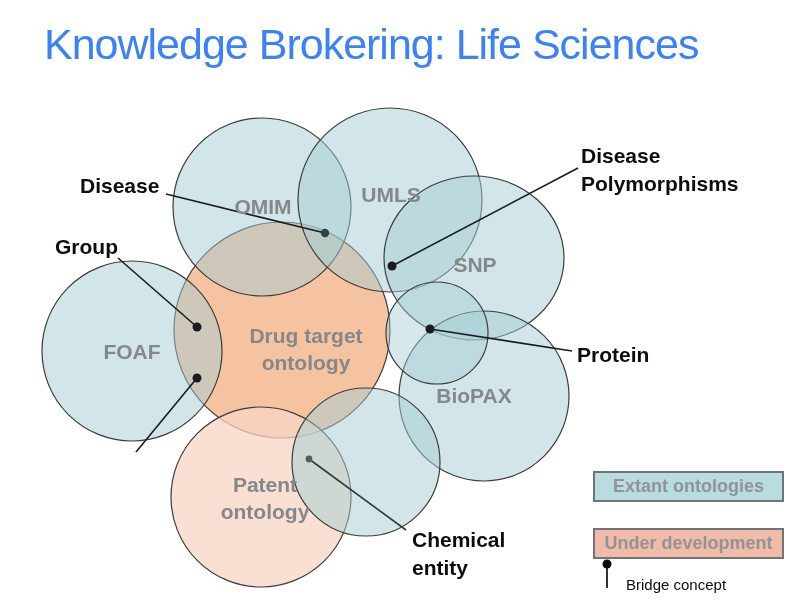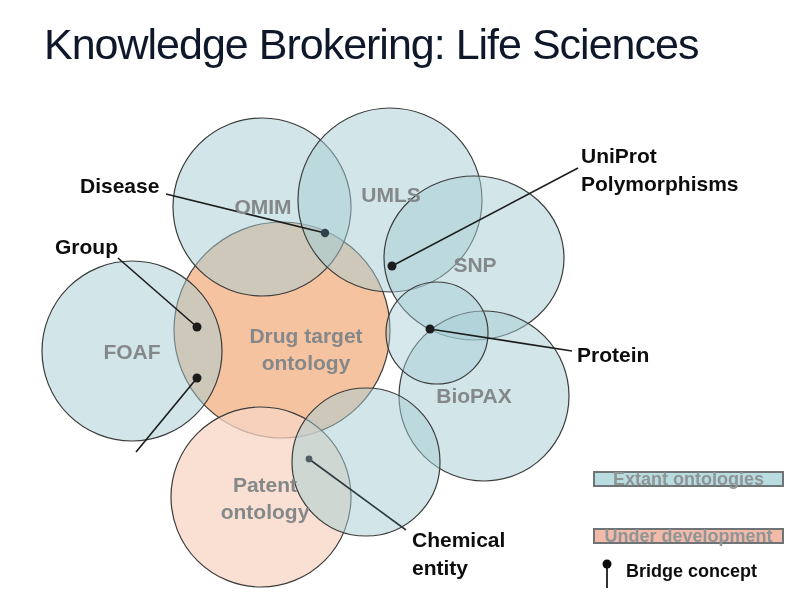--- a/index.html
+++ b/index.html
@@ -2,45 +2,45 @@
 <html><head>
 <meta charset="utf-8">
 <style>
   html,body{margin:0;padding:0;background:#ffffff;}
   #stage{
     position:relative;width:800px;height:600px;background:#ffffff;overflow:hidden;
     font-family:"Liberation Sans",sans-serif;
   }
   #slide-title{
     position:absolute;left:44px;top:20px;width:720px;
-    font-size:43px;font-weight:400;color:#0f172a;white-space:nowrap;letter-spacing:-1px;
+    font-size:43px;font-weight:400;color:#3b82f6;white-space:nowrap;letter-spacing:-1px;
   }
   #diagram-svg{position:absolute;left:0;top:0;}
   .clabel{
     position:absolute;transform:translate(-50%,-50%);
     color:#85888a;font-weight:bold;font-size:21px;line-height:27px;
     text-align:center;white-space:nowrap;
   }
   .clabel.wrap{white-space:normal;text-align:center;}
   .blabel{
     position:absolute;color:#0d0d0d;font-weight:bold;font-size:21px;line-height:28px;
   }
   .blabel.wrap{white-space:normal;}
   .legend-box{
-    position:absolute;left:593px;width:191px;height:16px;
+    position:absolute;left:593px;width:191px;height:31px;
     border:2px solid #6f7577;box-sizing:border-box;
     display:flex;align-items:center;justify-content:center;
   }
   .legend-box span{color:#8f9496;font-weight:bold;font-size:18px;}
   #legend-extant{top:471px;background:#b9dce1;}
   #legend-under{top:528px;background:#f2bba9;}
   #legend-bridge{position:absolute;left:600px;top:557px;display:flex;align-items:flex-start;}
   #legend-bridge .pin{display:block;}
   #legend-bridge span{
-    color:#0d0d0d;font-weight:bold;font-size:18px;margin-left:10px;margin-top:4px;white-space:nowrap;
+    color:#0d0d0d;font-weight:normal;font-size:15px;margin-left:10px;margin-top:19px;white-space:nowrap;
   }
 </style>
 </head>
 <body>
 
 <div id="stage">
 
   <div id="slide-title">Knowledge Brokering: Life Sciences</div>
 
   <svg id="diagram-svg" width="800" height="600" viewBox="0 0 800 600">
@@ -74,21 +74,21 @@
   <div class="clabel" style="left:263px;top:206px;">OMIM</div>
   <div class="clabel" style="left:391px;top:194px;">UMLS</div>
   <div class="clabel" style="left:475px;top:264px;">SNP</div>
   <div class="clabel" style="left:474px;top:395px;">BioPAX</div>
   <div class="clabel" style="left:132px;top:351px;">FOAF</div>
   <div class="clabel wrap" style="left:306px;top:349px;width:150px;">Drug target ontology</div>
   <div class="clabel wrap" style="left:265px;top:498px;width:110px;">Patent ontology</div>
 
   <div class="blabel" style="left:80px;top:172px;">Disease</div>
   <div class="blabel" style="left:55px;top:233px;">Group</div>
-  <div class="blabel wrap" style="left:581px;top:142px;width:180px;">UniProt Polymorphisms</div>
+  <div class="blabel wrap" style="left:581px;top:142px;width:180px;">Disease Polymorphisms</div>
   <div class="blabel wrap" style="left:412px;top:526px;width:115px;">Chemical entity</div>
   <div class="blabel" style="left:577px;top:341px;">Protein</div>
 
   <div class="legend-box" id="legend-extant">
     <span>Extant ontologies</span>
   </div>
   <div class="legend-box" id="legend-under">
     <span>Under development</span>
   </div>
   <div id="legend-bridge">

